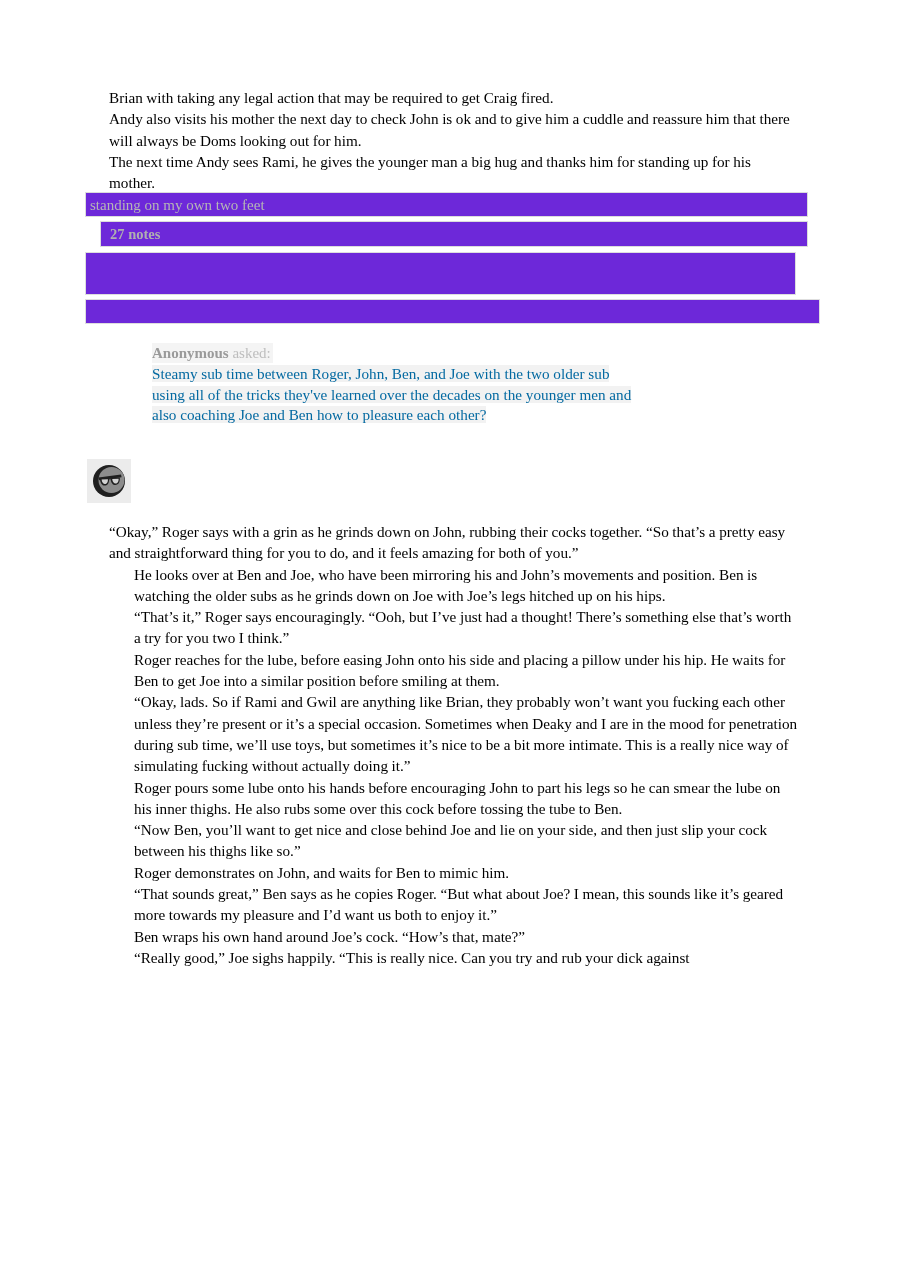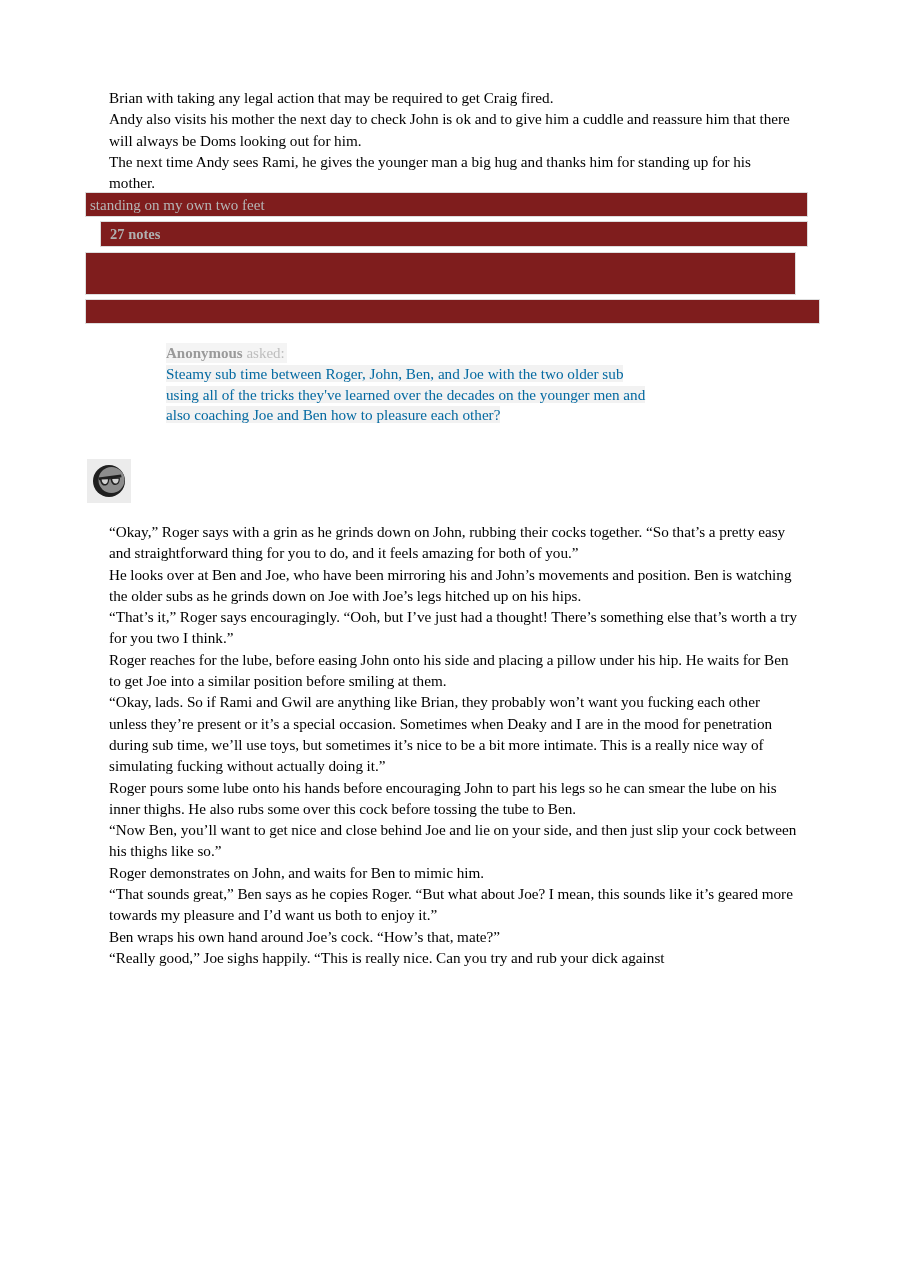--- a/index.html
+++ b/index.html
@@ -42,21 +42,21 @@
 
   
   #top-text {
     top: 87px;
   }
 
   
   .box {
     position: absolute;
     box-sizing: border-box;
-    background: #7f1d1d;
+    background: #6d28d9;
     border: 1px solid #d9d9d9;
   }
   #tag-box {
     left: 85px;
     top: 192px;
     width: 723px;
     height: 25px;
     border-color: #dcdcdc;
   }
   #tag-box .box-text {
@@ -99,21 +99,20 @@
     height: 25px;
     border-color: #dedede;
   }
 
   
   #ask-block {
     position: absolute;
     left: 152px;
     top: 343px;
     width: 560px;
-    margin-left: 14px;
   }
   .ask-head {
     font-size: 15px;
     line-height: 20px;
     margin: 0 0 1px 0;
     display: inline-block;
     background: #f4f4f4;
     padding: 0 2px 0 0;
   }
   .ask-name {
@@ -153,20 +152,21 @@
     top: 3px;
   }
 
   
   #post-body {
     top: 521px;
     width: 690px;
   }
   #post-body .para + .para {
     margin-top: 0;
+    margin-left: 25px;
   }
 </style>
 </head>
 <body>
 
 <div class="page">
 
   <div class="text-col" id="top-text">
     <p class="para">Brian with taking any legal action that may be required to get Craig fired.</p>
     <p class="para">Andy also visits his mother the next day to check John is ok and to give him a cuddle and reassure him that there will always be Doms looking out for him.</p>

